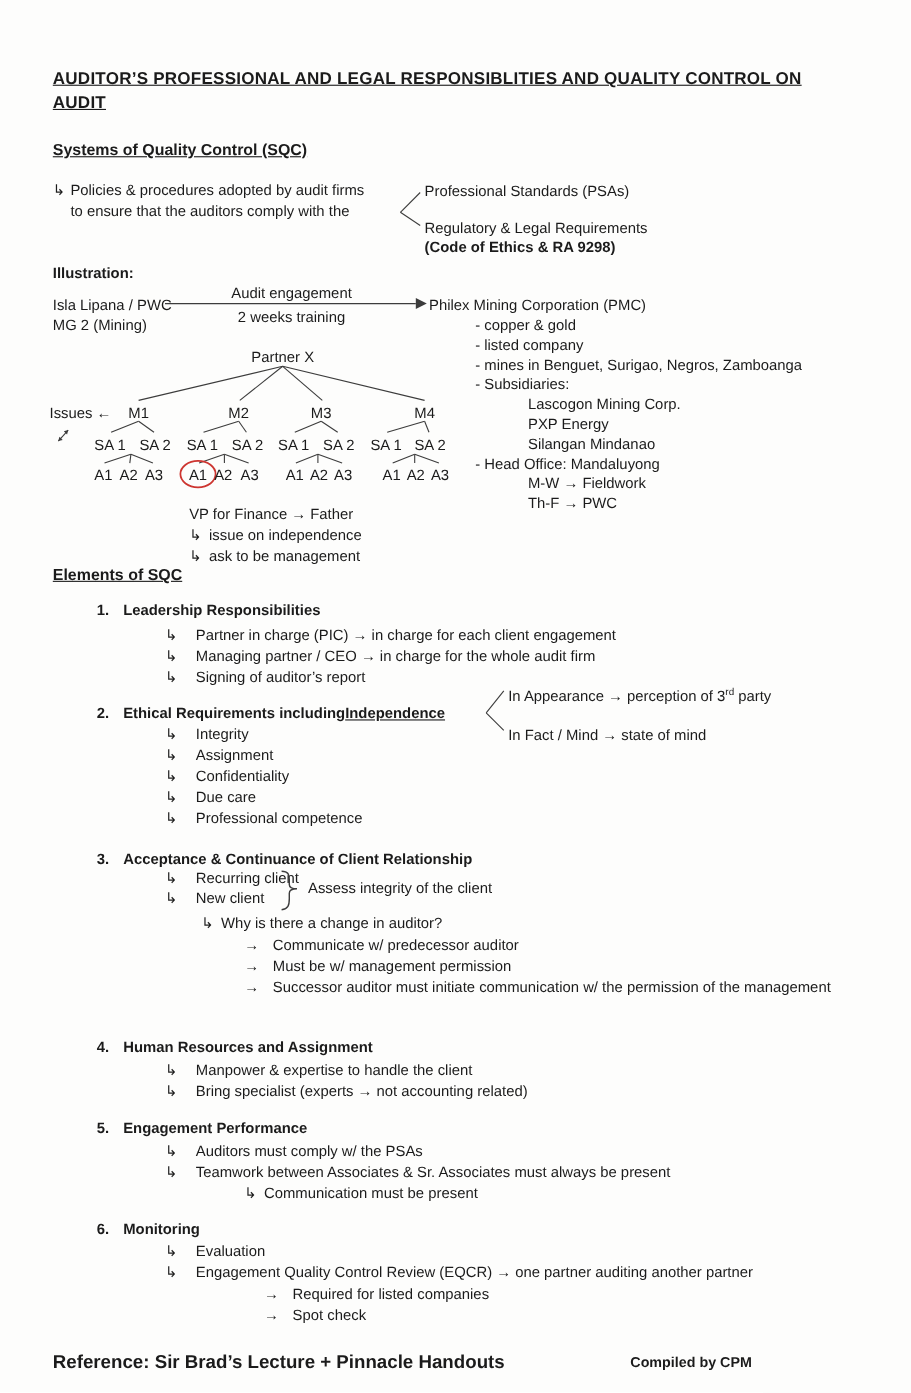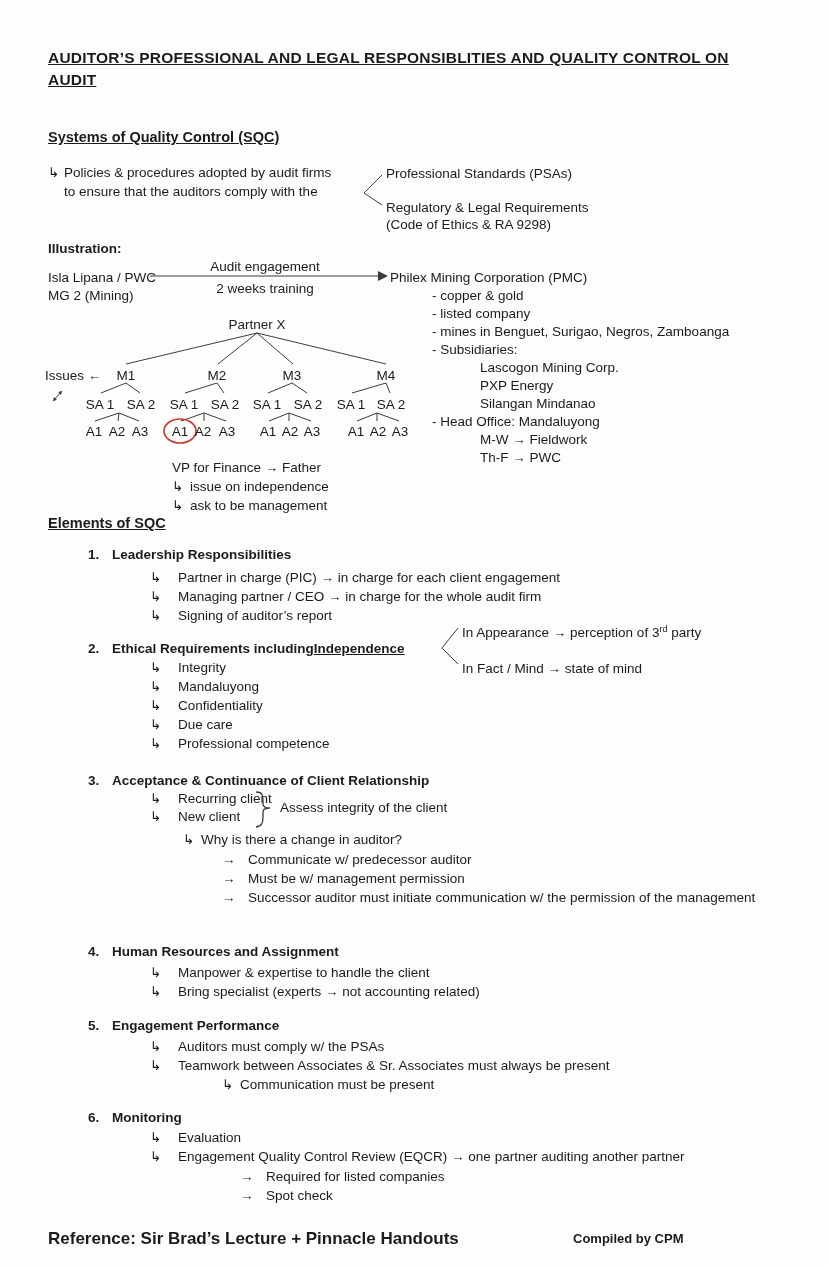--- a/index.html
+++ b/index.html
@@ -31,39 +31,39 @@
   .lbl { position:absolute; white-space:nowrap; }
   svg line, svg path.ln { stroke:#3c3c3c; stroke-width:1; fill:none; }
   sup { font-size:9px; vertical-align:super; line-height:0; }
 </style>
 </head>
 <body>
 
 <div class="page">
 
   <div class="abs title" style="left:48px; top:47px; width:720px;">
-    <span style="display:block;">AUDITOR’S PROFESSIONAL AND LEGAL RESPONSIBLITIES AND QUALITY CONTROL ON</span>
+    <span style="display:block;margin-top:14px;">AUDITOR’S PROFESSIONAL AND LEGAL RESPONSIBLITIES AND QUALITY CONTROL ON</span>
     <span style="display:block;">AUDIT</span>
   </div>
 
   <div class="abs h2" style="left:48px; top:128px;">Systems of Quality Control (SQC)</div>
 
   <div class="abs" style="left:48px; top:162px; width:732px; height:78px;">
     <div class="lbl lh17" style="left:0; top:2px; display:flex;">
       <span class="ig" style="flex:0 0 16px;">↳</span>
       <span>Policies &amp; procedures adopted by audit firms</span>
     </div>
     <div class="lbl lh17" style="left:16px; top:21px;">to ensure that the auditors comply with the</div>
     <svg class="abs" style="left:314px; top:6px;" width="22" height="46" viewBox="0 0 22 46">
       <line x1="2" y1="25" x2="20" y2="7"></line>
       <line x1="2" y1="25" x2="20" y2="37"></line>
     </svg>
     <div class="lbl lh17" style="left:338px; top:3px;">Professional Standards (PSAs)</div>
     <div class="lbl lh17" style="left:338px; top:37px;">Regulatory &amp; Legal Requirements</div>
-    <div class="lbl lh17" style="left:338px; top:54px;">(Code of Ethics &amp; RA 9298)</div>
+    <div class="lbl lh17" style="left:338px; top:54px;font-weight:bold;">(Code of Ethics &amp; RA 9298)</div>
   </div>
 
   <div class="abs b lh17" style="left:48px; top:240px;">Illustration:</div>
 
   <div class="abs" style="left:48px; top:256px; width:760px; height:248px;">
 
     <svg class="abs" style="left:0; top:0; overflow:visible;" width="760" height="248" viewBox="0 0 760 248">
 
       <line x1="102" y1="20" x2="330" y2="20"></line>
       <path d="M330 15 L340 20 L330 25 Z" style="fill:#3c3c3c;stroke:none;"></path>
@@ -202,21 +202,21 @@
       <line x1="2" y1="26" x2="18" y2="42"></line>
     </svg>
     <div class="lbl lh17" style="left:414px; top:40px;">In Fact / Mind → state of mind</div>
     <div class="abs" style="left:102px; top:38px;">
       <div class="lh19 nw" style="display:flex;">
           <span class="ig">↳</span>
           <span>Integrity</span>
         </div>
       <div class="lh19 nw" style="display:flex;">
           <span class="ig">↳</span>
-          <span>Mandaluyong</span>
+          <span>Assignment</span>
         </div>
       <div class="lh19 nw" style="display:flex;">
           <span class="ig">↳</span>
           <span>Confidentiality</span>
         </div>
       <div class="lh19 nw" style="display:flex;">
           <span class="ig">↳</span>
           <span>Due care</span>
         </div>
       <div class="lh19 nw" style="display:flex;">

